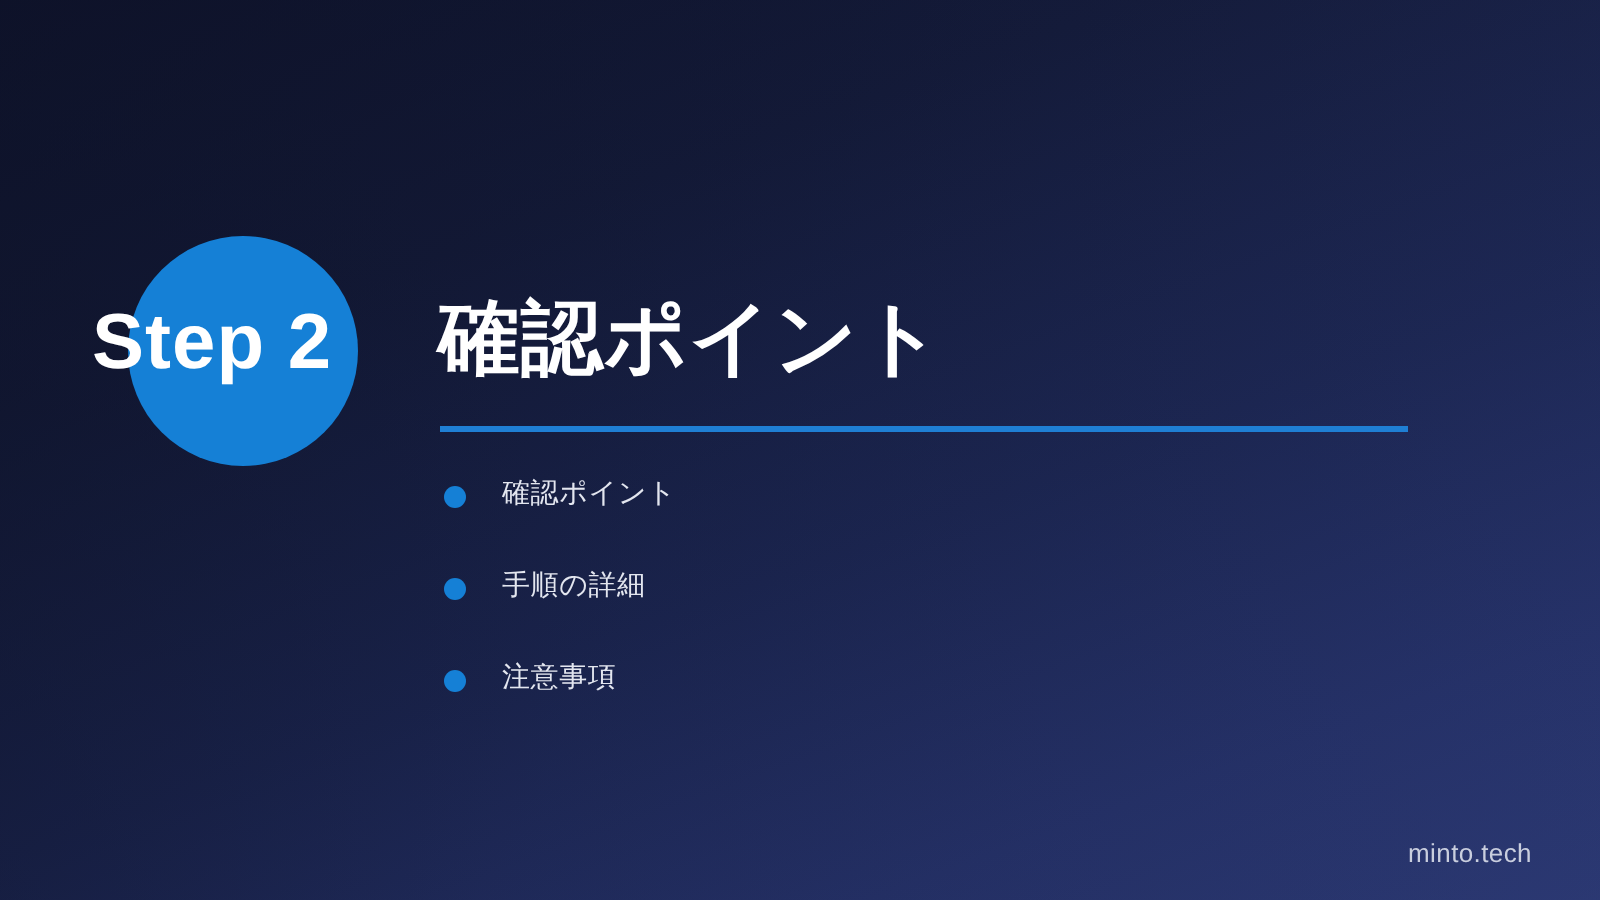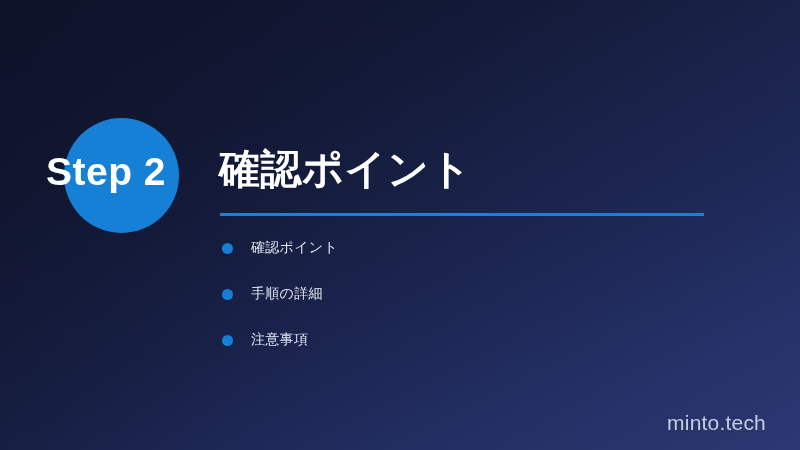--- a/index.html
+++ b/index.html
@@ -111,21 +111,21 @@
     line-height: 1;
     white-space: nowrap;
   }
 
   .footer-brand {
     position: absolute;
     right: 34px;
     bottom: 17px;
     z-index: 3;
     color: #c9cede;
-    font-size: 21px;
+    font-size: 13px;
     font-weight: 400;
     letter-spacing: 0.2px;
     line-height: 1;
     white-space: nowrap;
   }
 </style>
 </head>
 <body>
 
 <div id="slide">

